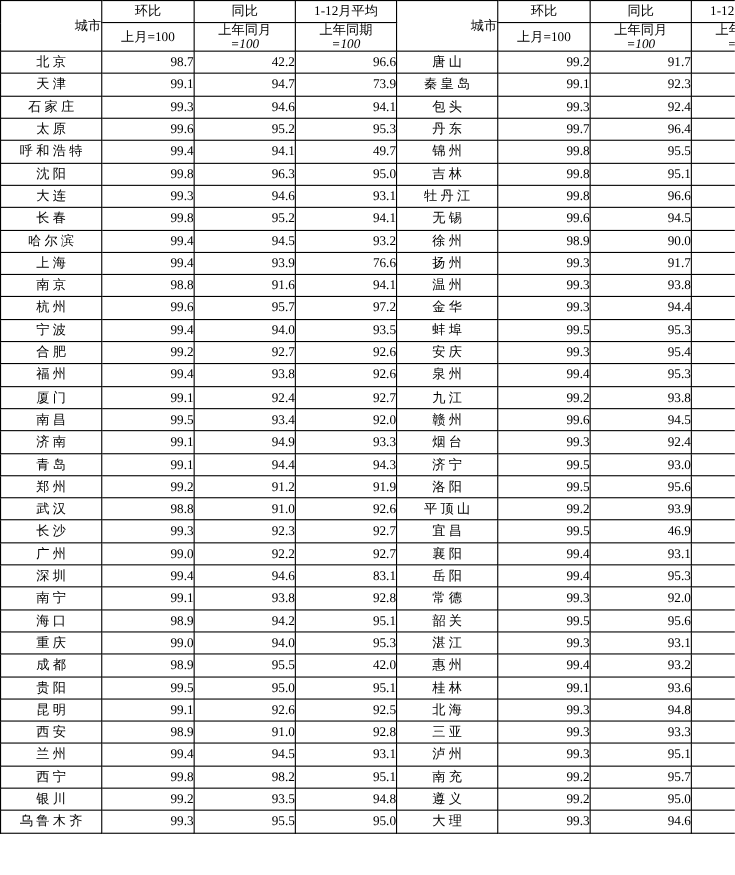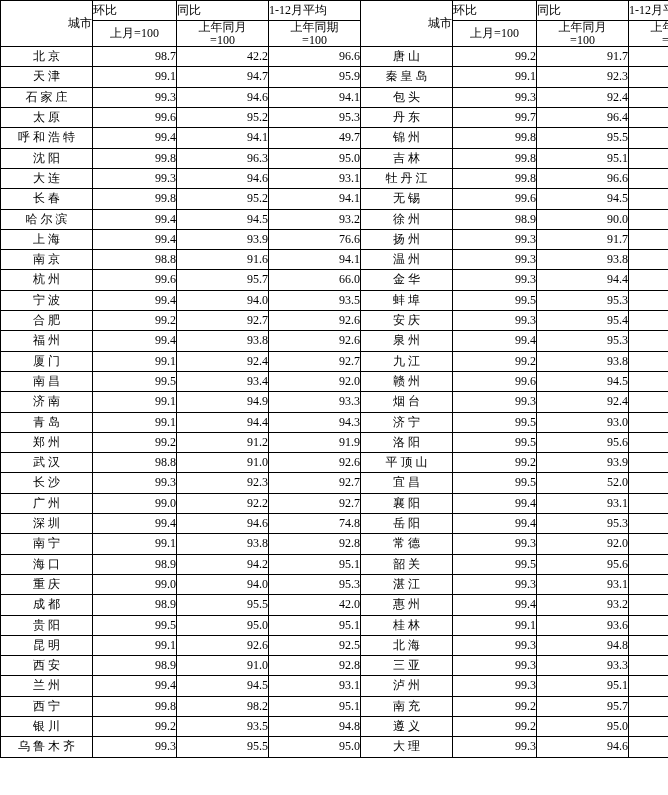--- a/index.html
+++ b/index.html
@@ -42,32 +42,33 @@
     padding: 0;
   }
   
   .hd-city {
     text-align: right;
     vertical-align: middle;
     font-size: 12.5px;
     height: 40px;
   }
   .hd-top {
-    text-align: left;
+    text-align: center;
     height: 19px;
     font-size: 12.5px;
   }
   .hd-sub {
     text-align: center;
     height: 21px;
     font-size: 11.5px;
     line-height: 1.05;
   }
   .hd-sub .l2 {
     display: block;
+    font-style: italic;
   }
   
   td.city {
     text-align: center;
     font-size: 12.5px;
     height: 19.3px;
     line-height: 19.3px;
     letter-spacing: 0px;
   }
   td.num {
@@ -143,21 +144,21 @@
           <td class="num">96.6</td>
           <td class="city">唐 山</td>
           <td class="num">99.2</td>
           <td class="num">91.7</td>
           <td class="num">90.2</td>
         </tr>
         <tr>
           <td class="city">天 津</td>
           <td class="num">99.1</td>
           <td class="num">94.7</td>
-          <td class="num">95.9</td>
+          <td class="num">73.9</td>
           <td class="city">秦 皇 岛</td>
           <td class="num">99.1</td>
           <td class="num">92.3</td>
           <td class="num">90.6</td>
         </tr>
         <tr>
           <td class="city">石 家 庄</td>
           <td class="num">99.3</td>
           <td class="num">94.6</td>
           <td class="num">94.1</td>
@@ -243,21 +244,21 @@
           <td class="num">94.1</td>
           <td class="city">温 州</td>
           <td class="num">99.3</td>
           <td class="num">93.8</td>
           <td class="num">91.7</td>
         </tr>
         <tr>
           <td class="city">杭 州</td>
           <td class="num">99.6</td>
           <td class="num">95.7</td>
-          <td class="num">66.0</td>
+          <td class="num">97.2</td>
           <td class="city">金 华</td>
           <td class="num">99.3</td>
           <td class="num">94.4</td>
           <td class="num">91.9</td>
         </tr>
         <tr>
           <td class="city">宁 波</td>
           <td class="num">99.4</td>
           <td class="num">94.0</td>
           <td class="num">93.5</td>
@@ -346,38 +347,38 @@
           <td class="num">93.9</td>
           <td class="num">94.9</td>
         </tr>
         <tr>
           <td class="city">长 沙</td>
           <td class="num">99.3</td>
           <td class="num">92.3</td>
           <td class="num">92.7</td>
           <td class="city">宜 昌</td>
           <td class="num">99.5</td>
-          <td class="num">52.0</td>
+          <td class="num">46.9</td>
           <td class="num">94.3</td>
         </tr>
         <tr>
           <td class="city">广 州</td>
           <td class="num">99.0</td>
           <td class="num">92.2</td>
           <td class="num">92.7</td>
           <td class="city">襄 阳</td>
           <td class="num">99.4</td>
           <td class="num">93.1</td>
           <td class="num">91.7</td>
         </tr>
         <tr>
           <td class="city">深 圳</td>
           <td class="num">99.4</td>
           <td class="num">94.6</td>
-          <td class="num">74.8</td>
+          <td class="num">83.1</td>
           <td class="city">岳 阳</td>
           <td class="num">99.4</td>
           <td class="num">95.3</td>
           <td class="num">94.4</td>
         </tr>
         <tr>
           <td class="city">南 宁</td>
           <td class="num">99.1</td>
           <td class="num">93.8</td>
           <td class="num">92.8</td>

